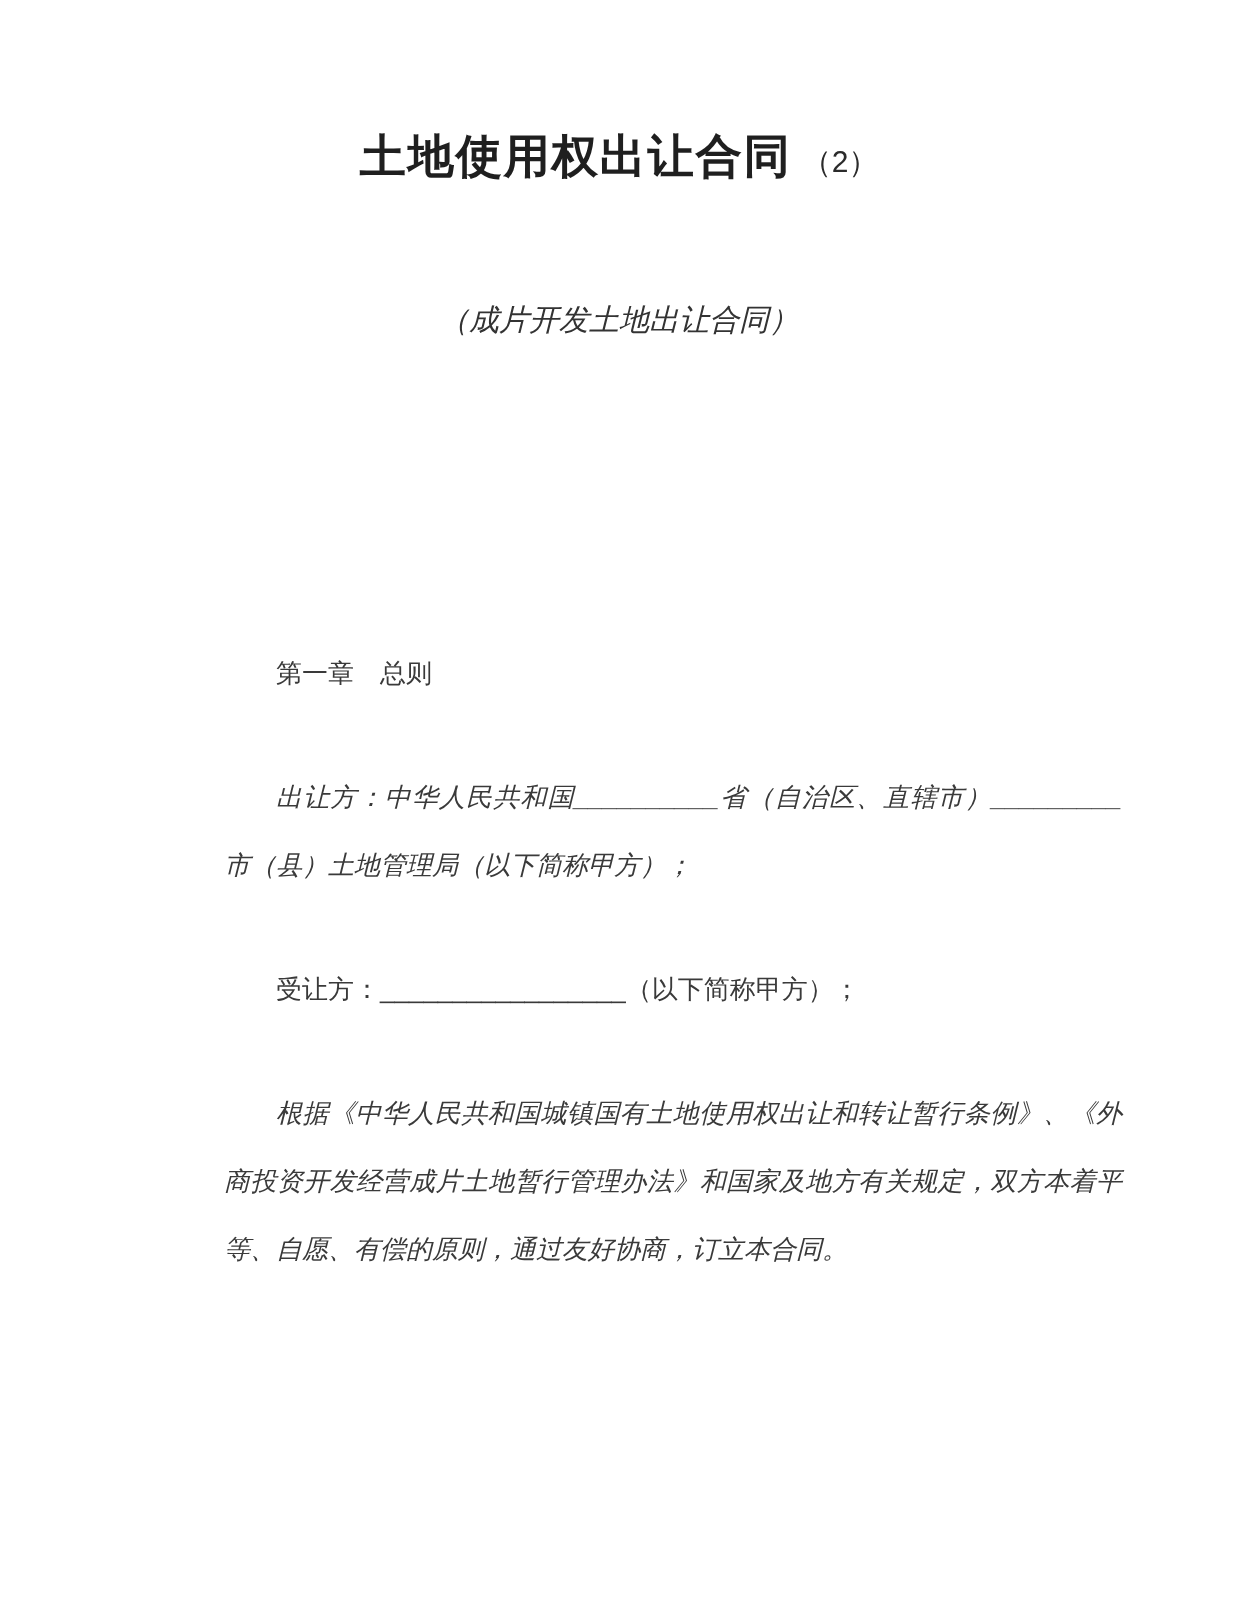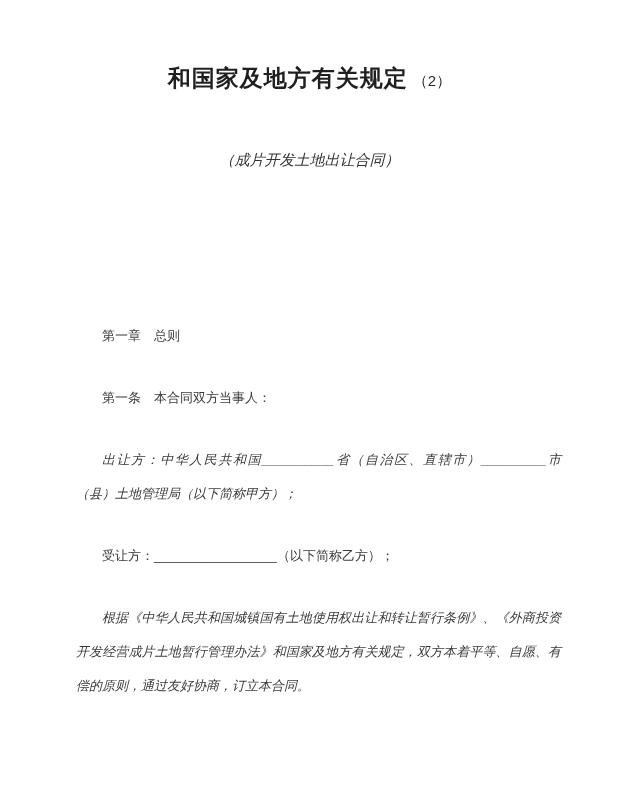--- a/index.html
+++ b/index.html
@@ -35,45 +35,44 @@
   }
   .subtitle {
     margin-top: 56px;
     text-align: center;
     font-size: 15px;
     line-height: 18px;
     color: #333333;
     font-style: italic;
   }
   .content {
-    margin: 150px 58px 0 76px;
+    margin: 150px 58px 0 112px;
     font-size: 13px;
     line-height: 34px;
   }
   .para {
     margin: 0 0 28px 0;
     text-indent: 2em;
   }
   .justify {
     text-align: justify;
     font-style: italic;
   }
 </style>
 </head>
 <body>
 
 <div class="page">
-  <h1 class="title"><span>和国家及地方有关规定</span><span class="title-num">（2）</span></h1>
+  <h1 class="title"><span>土地使用权出让合同</span><span class="title-num">（2）</span></h1>
 
   <div class="subtitle">（成片开发土地出让合同）</div>
 
   <div class="content">
     <p class="para">第一章　总则</p>
 
-    <p class="para">第一条　本合同双方当事人：</p>
 
     <p class="para justify">出让方：中华人民共和国__________省（自治区、直辖市）_________市（县）土地管理局（以下简称甲方）；</p>
 
-    <p class="para">受让方：_________________（以下简称乙方）；</p>
+    <p class="para">受让方：_________________（以下简称甲方）；</p>
 
     <p class="para justify">根据《中华人民共和国城镇国有土地使用权出让和转让暂行条例》、《外商投资开发经营成片土地暂行管理办法》和国家及地方有关规定，双方本着平等、自愿、有偿的原则，通过友好协商，订立本合同。</p>
   </div>
 </div>
 
 </body></html>

